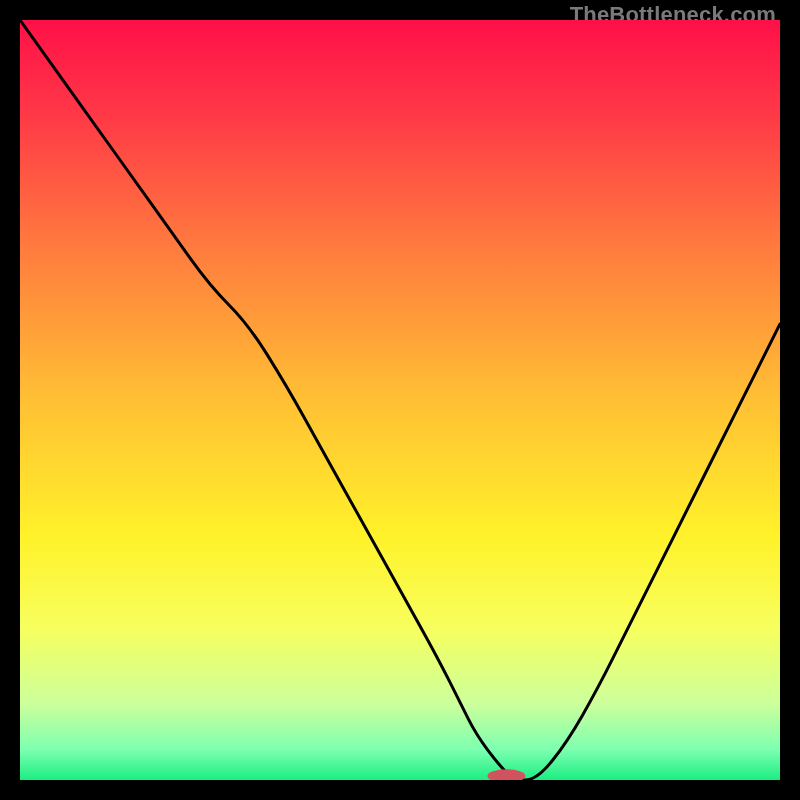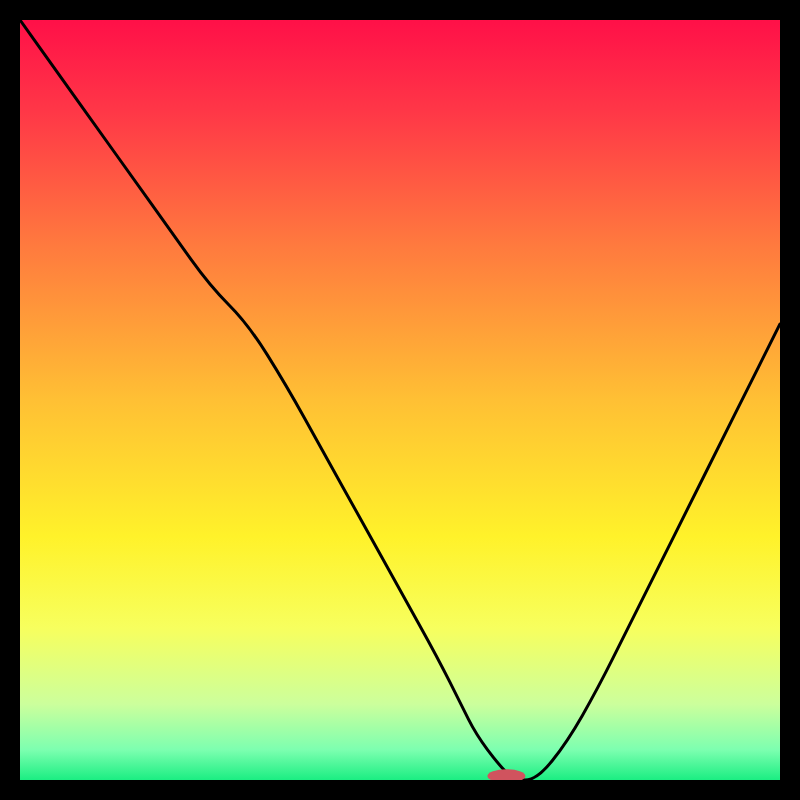--- a/index.html
+++ b/index.html
@@ -33,20 +33,21 @@
     font-weight: 600;
     letter-spacing: 0.2px;
     user-select: none;
   }
   svg { display: block; }
 </style>
 </head>
 <body>
 
 <div class="frame">
+  <div class="watermark">TheBottleneck.com</div>
 
   <div class="plot">
     <svg id="chart-svg" width="760" height="760" viewBox="0 0 760 760">
       <defs>
         <linearGradient id="bg-grad" x1="0" y1="0" x2="0" y2="1">
             <stop offset="0%" stop-color="#ff1048"></stop>
             <stop offset="12%" stop-color="#ff3747"></stop>
             <stop offset="30%" stop-color="#ff7b3e"></stop>
             <stop offset="50%" stop-color="#ffc034"></stop>
             <stop offset="68%" stop-color="#fff22a"></stop>

